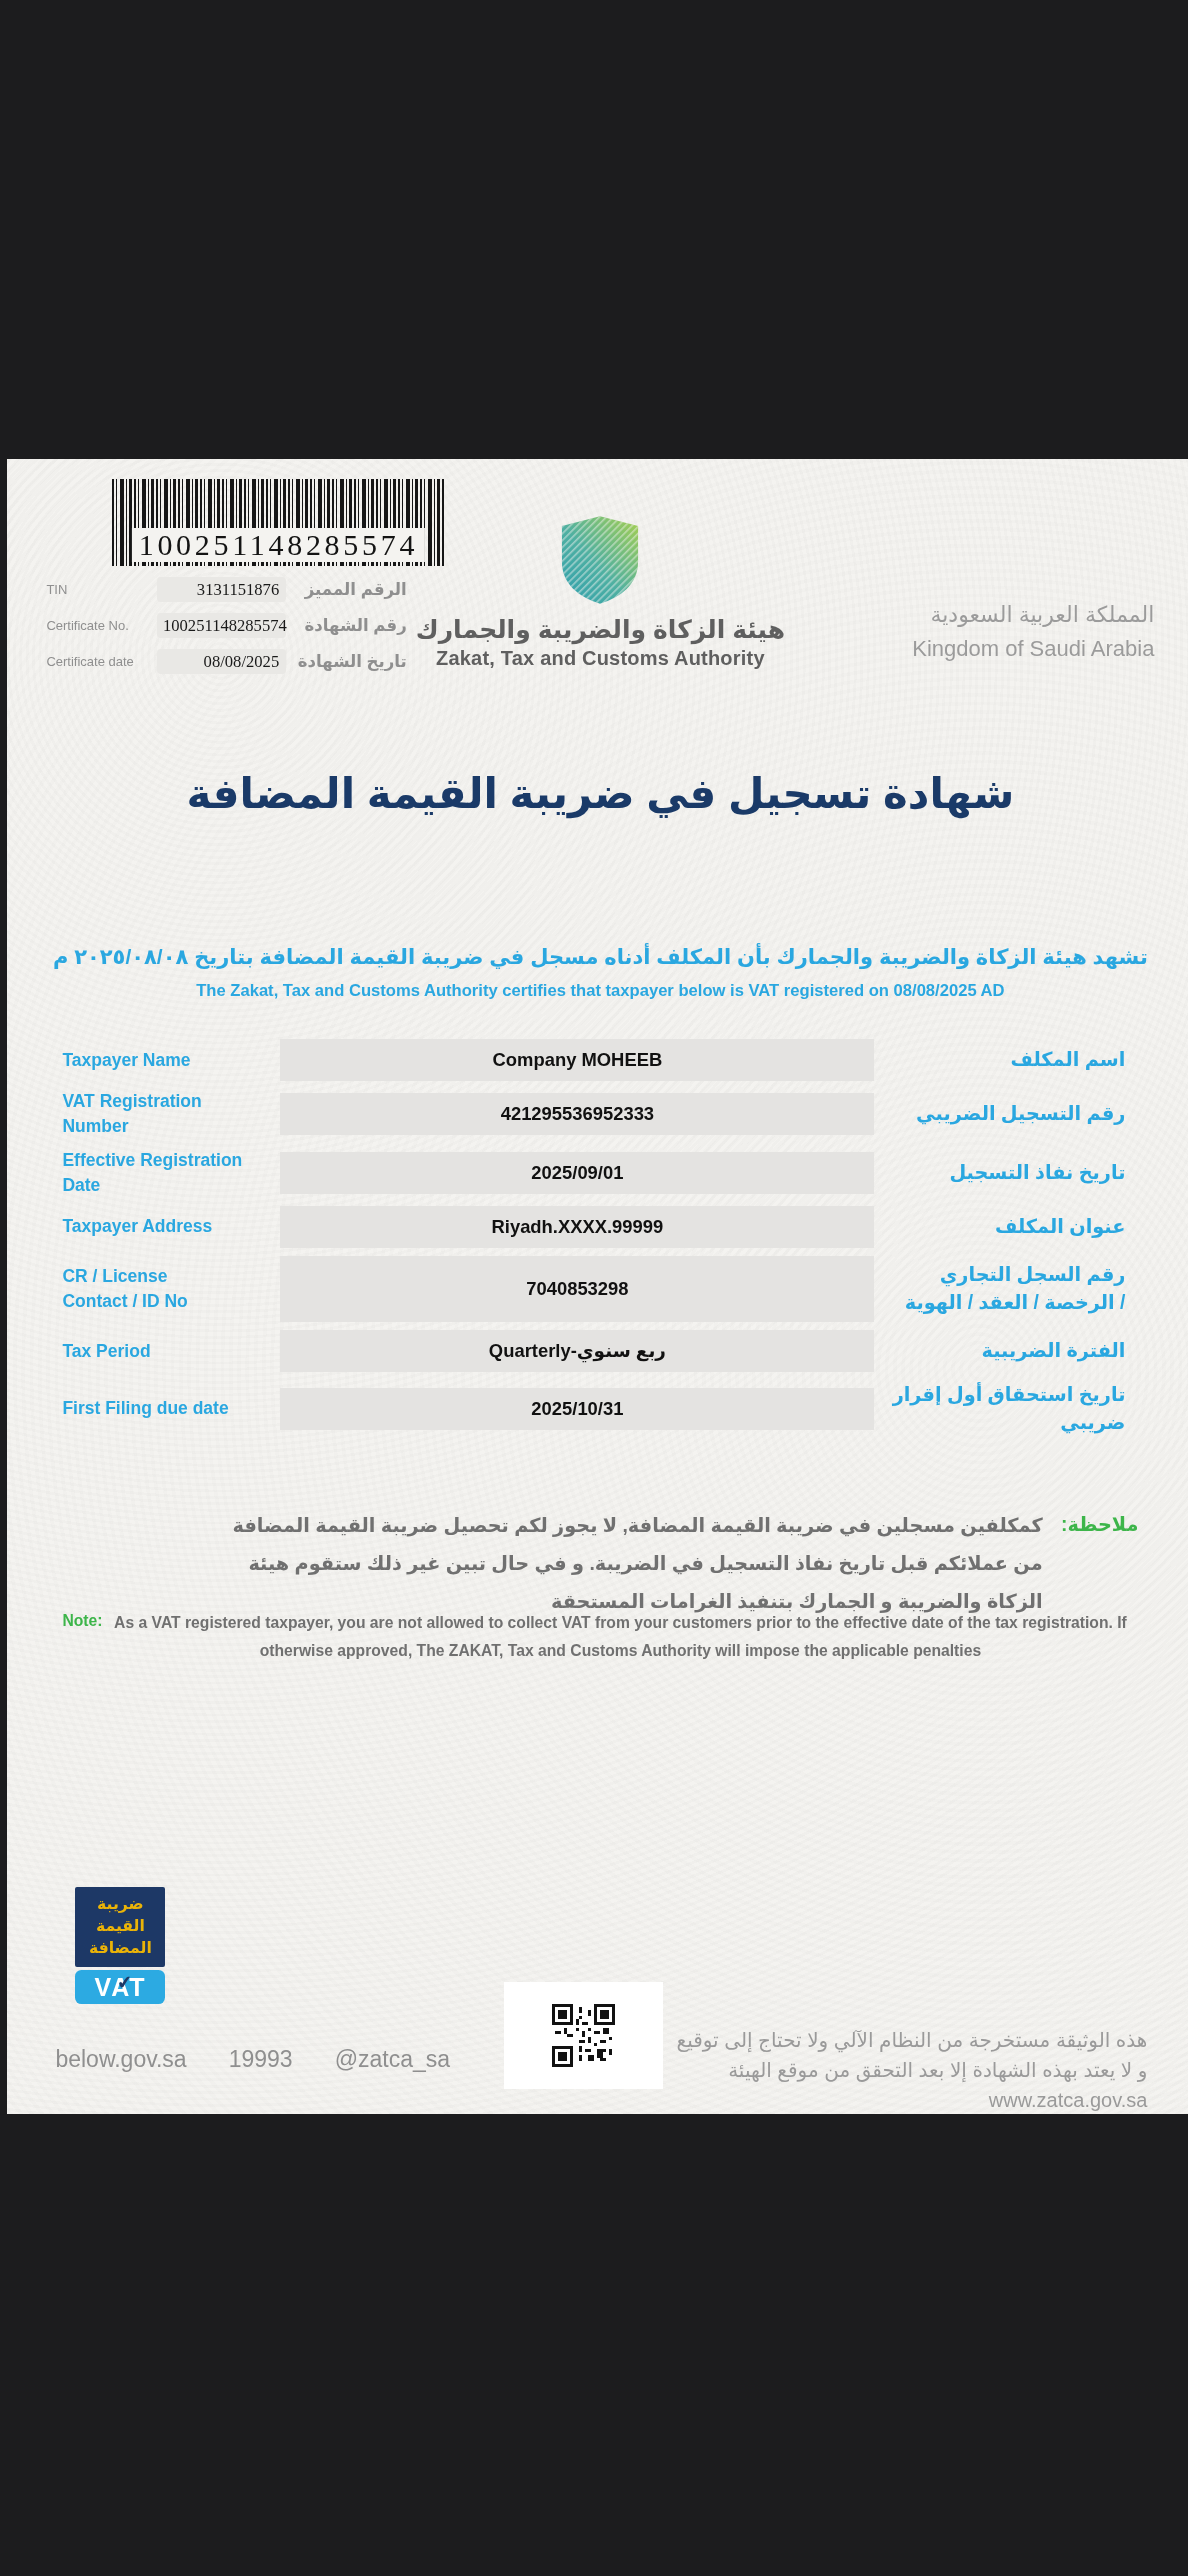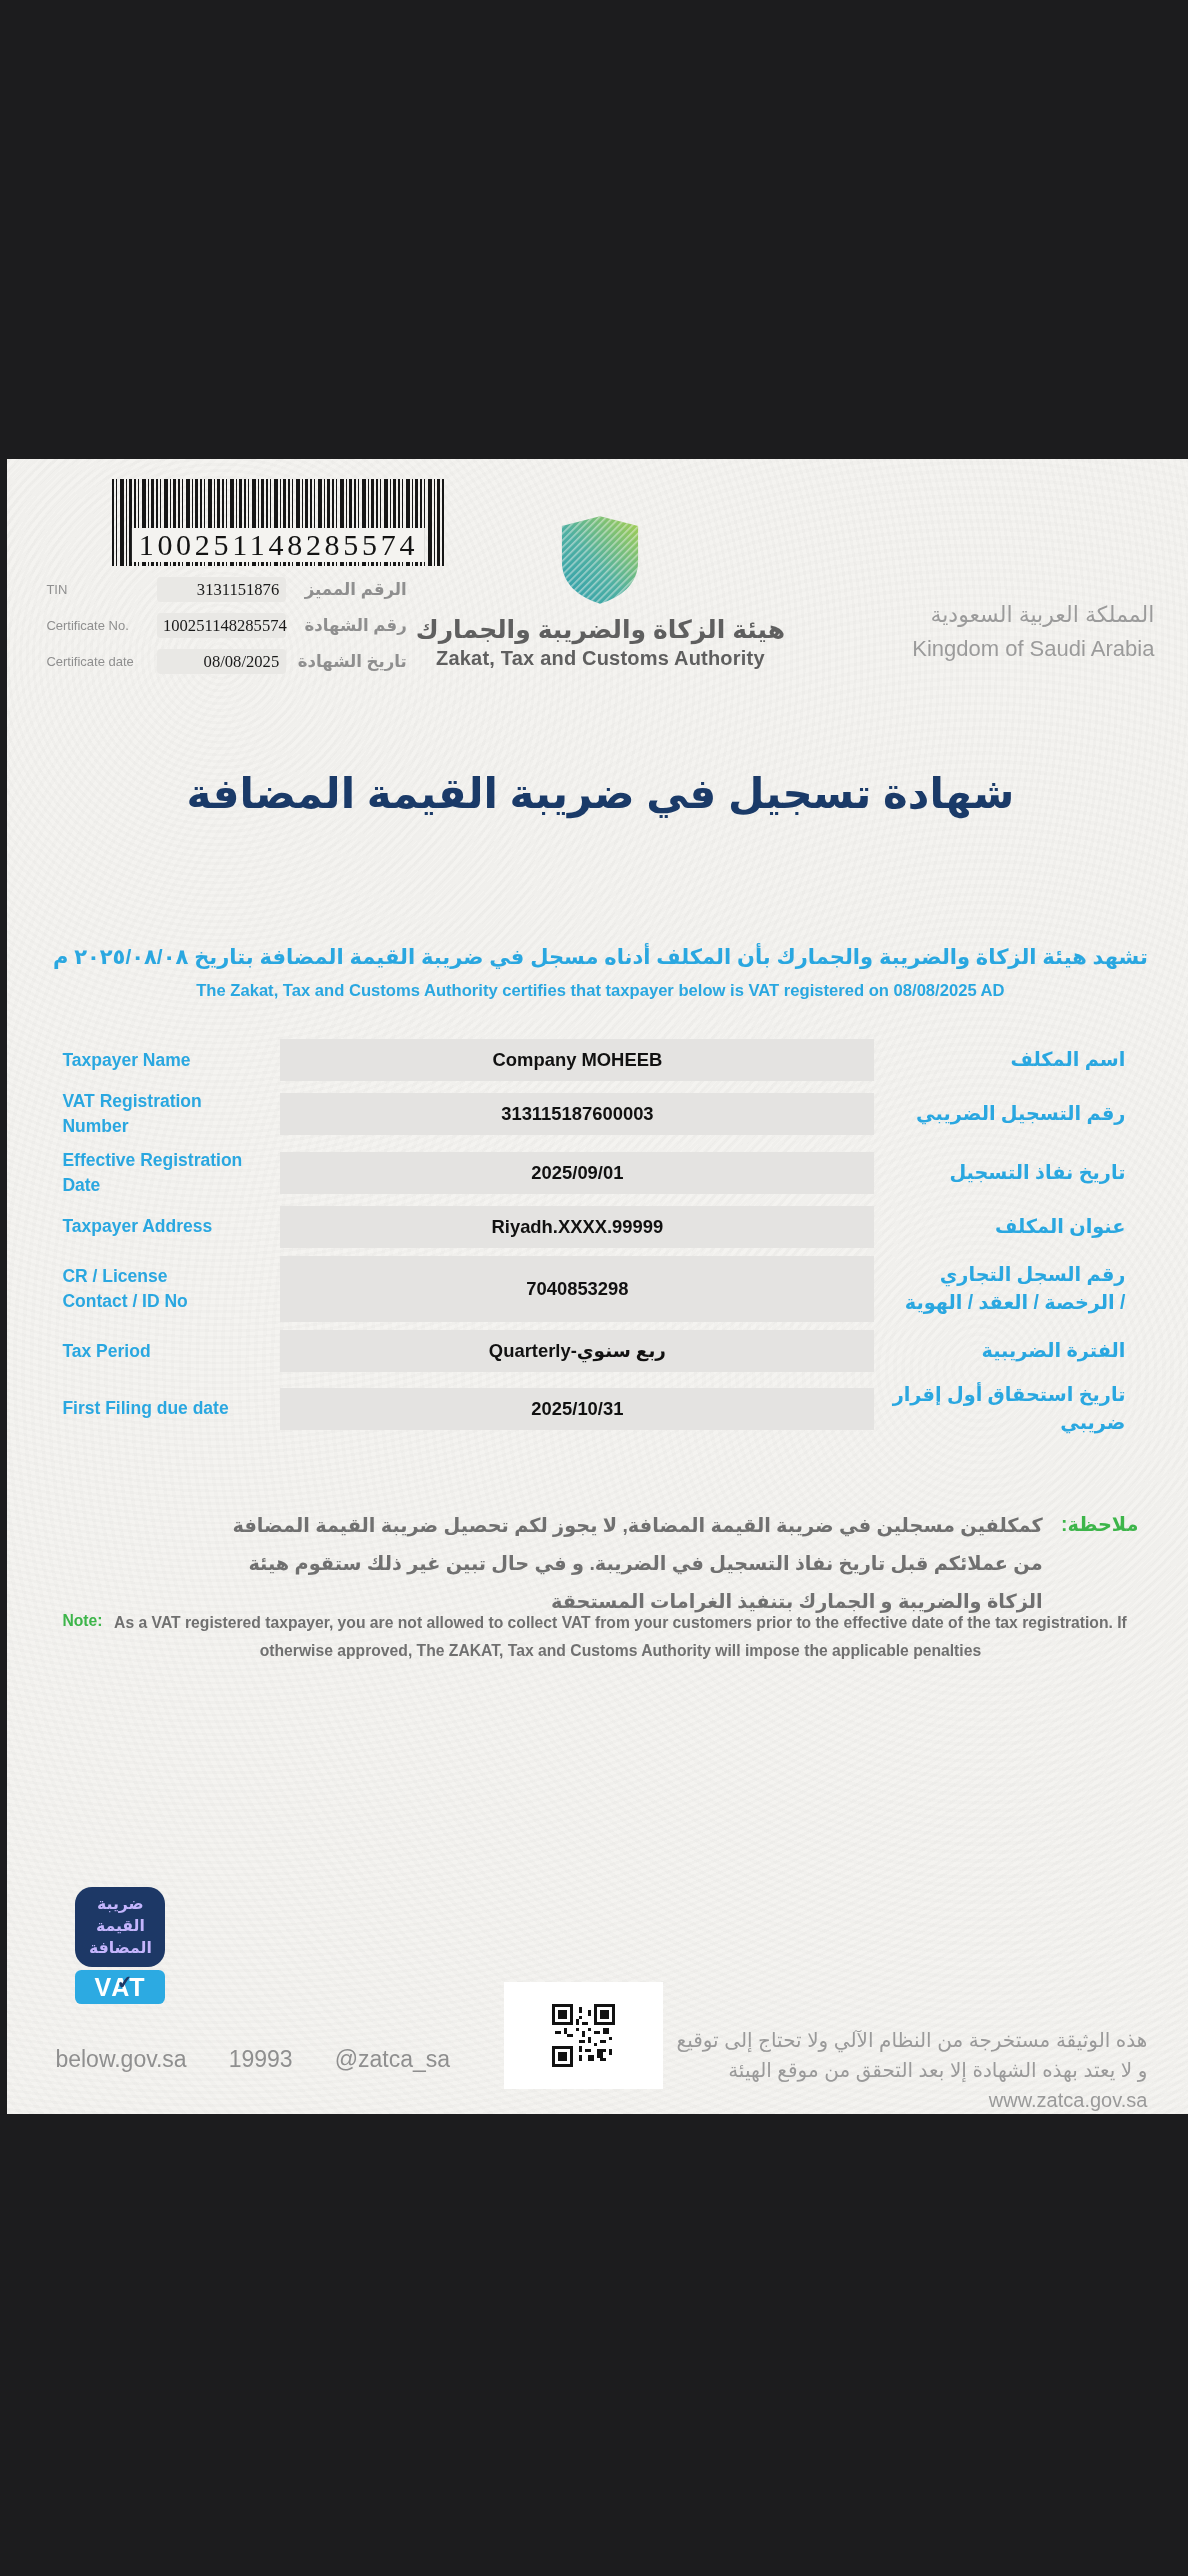--- a/index.html
+++ b/index.html
@@ -70,21 +70,21 @@
   
   .note-ar{position:absolute;top:1048px;left:55px;right:55px;direction:rtl;display:flex;align-items:flex-start;gap:18.4px;}
   .note-ar .n-label{color:#3db54a;font-weight:bold;font-size:19.3px;white-space:nowrap;line-height:35px;}
   .note-ar .n-text{color:#707070;font-weight:bold;font-size:19.3px;line-height:38px;width:834px;text-align:right;}
   .note-en{position:absolute;top:1150px;left:55px;right:55px;display:flex;align-items:flex-start;}
   .note-en .n-label{color:#3db54a;font-weight:bold;font-size:15.7px;line-height:24px;white-space:nowrap;}
   .note-en .n-text{flex:1;color:#707070;font-weight:bold;font-size:15.7px;line-height:28px;text-align:center;}
 
   
   .vat-logo{position:absolute;left:68px;top:1428px;width:90px;}
-  .vat-top{background:#1d3866;border-radius:17px;color:#c4b5fd;text-align:center;font-weight:bold;font-size:15.7px;line-height:22px;padding:6.4px 0 7.4px;direction:rtl;}
+  .vat-top{background:#1d3866;border-radius:2px;color:#eab308;text-align:center;font-weight:bold;font-size:15.7px;line-height:22px;padding:6.4px 0 7.4px;direction:rtl;}
   .vat-top span{display:block;letter-spacing:0.9px;}
   .vat-bot{position:relative;background:#2caae2;border-radius:6.4px;margin-top:3.7px;height:34px;color:#fff;font-weight:bold;font-size:25px;text-align:center;line-height:34px;letter-spacing:1.8px;}
   .vat-check{position:absolute;left:50%;top:0;transform:translate(-2.8px,3.7px) rotate(-6deg);color:#1d3866;font-size:18.4px;line-height:18.4px;}
 
   .f-links{position:absolute;left:48px;top:1587px;display:flex;gap:42px;align-items:baseline;color:#8f8f8f;font-size:23px;}
   .qr-box{position:absolute;left:497px;top:1523px;width:159px;height:107px;background:#ffffff;display:flex;align-items:center;justify-content:center;}
   .f-disc{position:absolute;right:46px;top:1566px;text-align:right;color:#9a9a9a;font-size:20px;line-height:30px;direction:rtl;}
   .f-disc .url{direction:ltr;font-size:20px;}
 </style>
 </head>
@@ -154,21 +154,21 @@
       <div class="t-ar">
           <span>اسم المكلف</span>
         </div>
     </div>
 
     <div class="trow">
       <div class="t-en">
           <span>VAT Registration Number</span>
         </div>
       <div class="t-val">
-          <span dir="auto">313115187600003</span>
+          <span dir="auto">421295536952333</span>
         </div>
       <div class="t-ar">
           <span>رقم التسجيل الضريبي</span>
         </div>
     </div>
 
     <div class="trow">
       <div class="t-en">
           <span>Effective Registration Date</span>
         </div>

